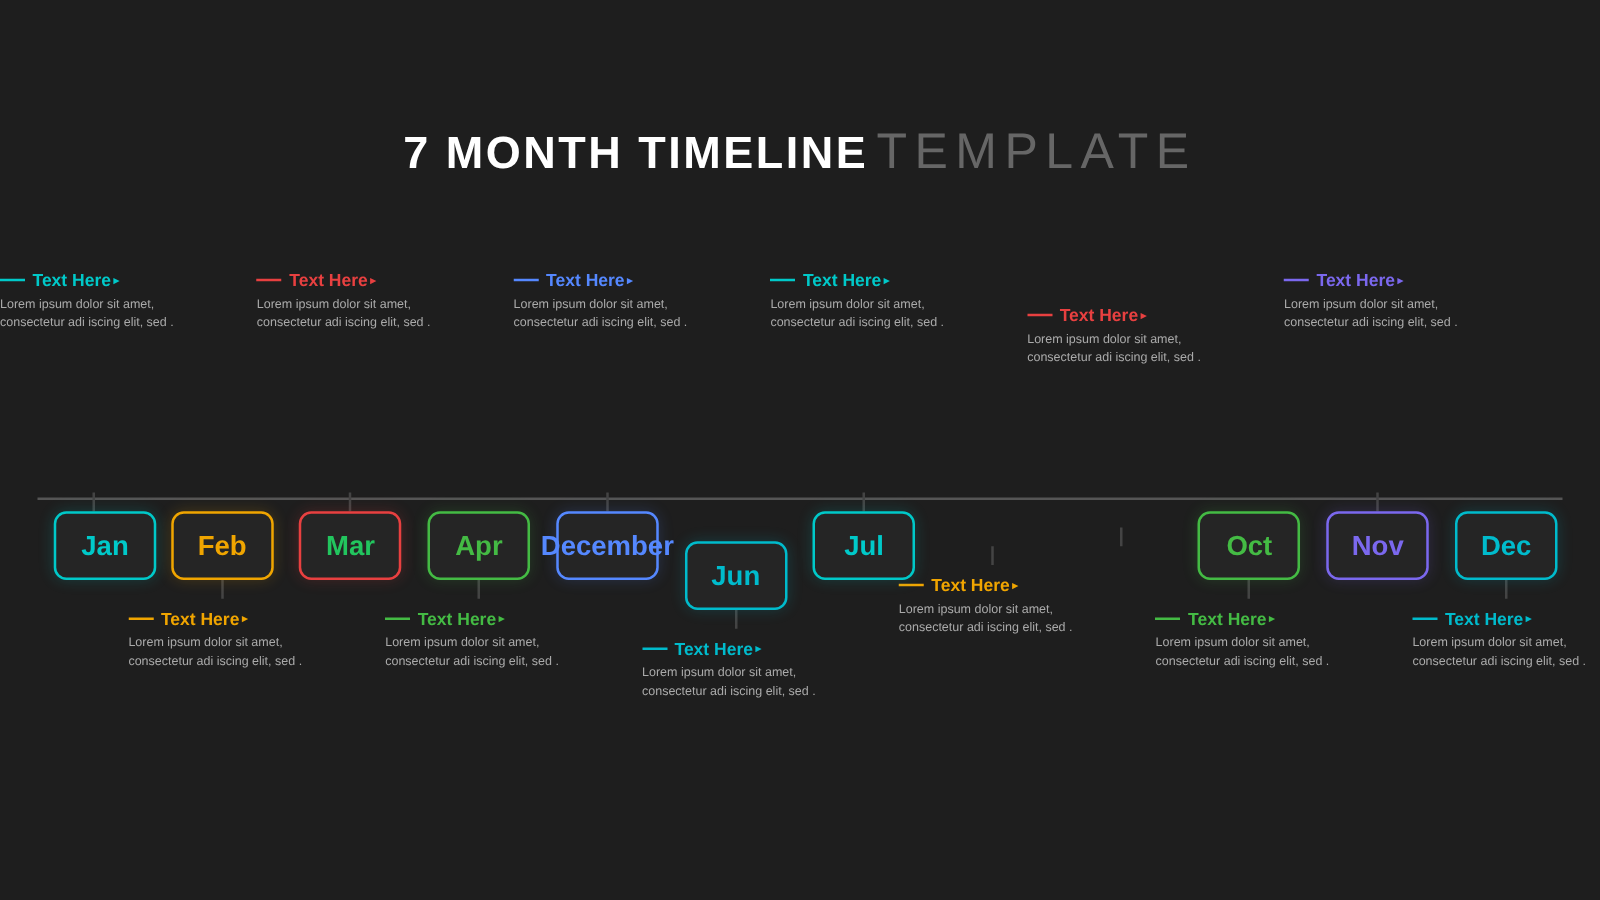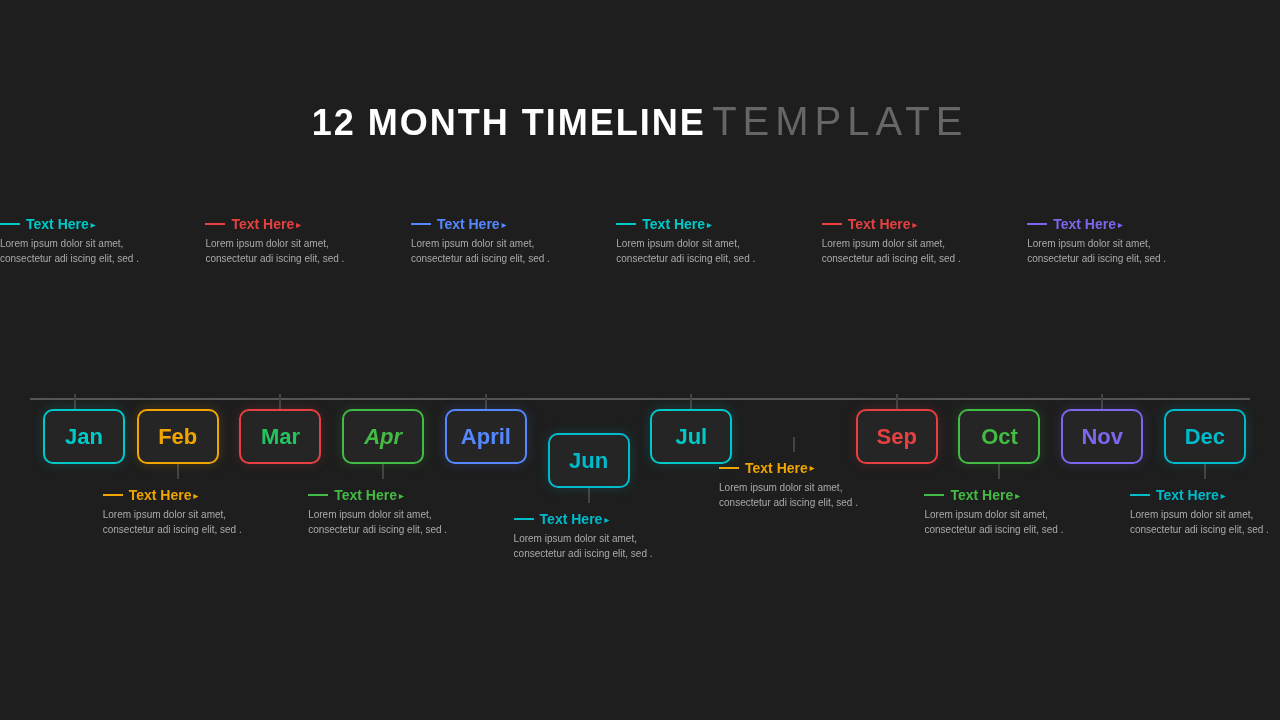--- a/index.html
+++ b/index.html
@@ -145,21 +145,21 @@
     .col-jan .text-label::before { background: #00c9c9; }
 
     .col-feb .month-box { border-color: #f0a500; color: #f0a500; box-shadow: 0 0 12px #f0a50033; }
     .col-feb .text-label { color: #f0a500; }
     .col-feb .text-label::before { background: #f0a500; }
 
     .col-mar .month-box { border-color: #e84040; color: #22c55e; box-shadow: 0 0 12px #e8404033; }
     .col-mar .text-label { color: #e84040; }
     .col-mar .text-label::before { background: #e84040; }
 
-    .col-apr .month-box { border-color: #44bb44; color: #44bb44; box-shadow: 0 0 12px #44bb4433; font-style: italic; }
+    .col-apr .month-box { border-color: #44bb44; color: #44bb44; box-shadow: 0 0 12px #44bb4433; }
     .col-apr .text-label { color: #44bb44; }
     .col-apr .text-label::before { background: #44bb44; }
 
     .col-may .month-box { border-color: #5588ff; color: #5588ff; box-shadow: 0 0 12px #5588ff33; }
     .col-may .text-label { color: #5588ff; }
     .col-may .text-label::before { background: #5588ff; }
 
     .col-jun .month-box { border-color: #00bbcc; color: #00bbcc; box-shadow: 0 0 12px #00bbcc33; margin-top: 48px; }
     .col-jun .text-label { color: #00bbcc; }
     .col-jun .text-label::before { background: #00bbcc; }
@@ -198,21 +198,21 @@
     }
 
     .connector-bottom {
       height: 15px;
     }
   </style>
 </head>
 <body>
 
 <div class="page-title">
-  <span class="bold">12 MONTH TIMELINE</span>
+  <span class="bold">7 MONTH TIMELINE</span>
   <span class="light">TEMPLATE</span>
 </div>
 
 <div class="timeline-container">
   <div class="timeline-line"></div>
 
   <div class="months-row">
 
     <div class="month-col col-jan">
       <div class="top-text">
@@ -257,21 +257,21 @@
         <div class="text-body">Lorem ipsum dolor sit amet, consectetur adi iscing elit, sed .</div>
       </div>
     </div>
 
     <div class="month-col col-may">
       <div class="top-text">
         <div class="text-label">Text Here</div>
         <div class="text-body">Lorem ipsum dolor sit amet, consectetur adi iscing elit, sed .</div>
       </div>
       <div class="connector-line connector-top"></div>
-      <div class="month-box">April</div>
+      <div class="month-box">December</div>
       <div class="connector-line connector-bottom" style="visibility:hidden"></div>
       <div class="bottom-text hidden"></div>
     </div>
 
     <div class="month-col col-jun">
       <div class="top-text hidden"></div>
       <div class="connector-line connector-top" style="visibility:hidden"></div>
       <div class="month-box">Jun</div>
       <div class="connector-line connector-bottom"></div>
       <div class="bottom-text">
@@ -300,21 +300,20 @@
         <div class="text-body">Lorem ipsum dolor sit amet, consectetur adi iscing elit, sed .</div>
       </div>
     </div>
 
     <div class="month-col col-sep">
       <div class="top-text">
         <div class="text-label">Text Here</div>
         <div class="text-body">Lorem ipsum dolor sit amet, consectetur adi iscing elit, sed .</div>
       </div>
       <div class="connector-line connector-top"></div>
-      <div class="month-box">Sep</div>
       <div class="connector-line connector-bottom" style="visibility:hidden"></div>
       <div class="bottom-text hidden"></div>
     </div>
 
     <div class="month-col col-oct">
       <div class="top-text hidden"></div>
       <div class="connector-line connector-top" style="visibility:hidden"></div>
       <div class="month-box">Oct</div>
       <div class="connector-line connector-bottom"></div>
       <div class="bottom-text">

